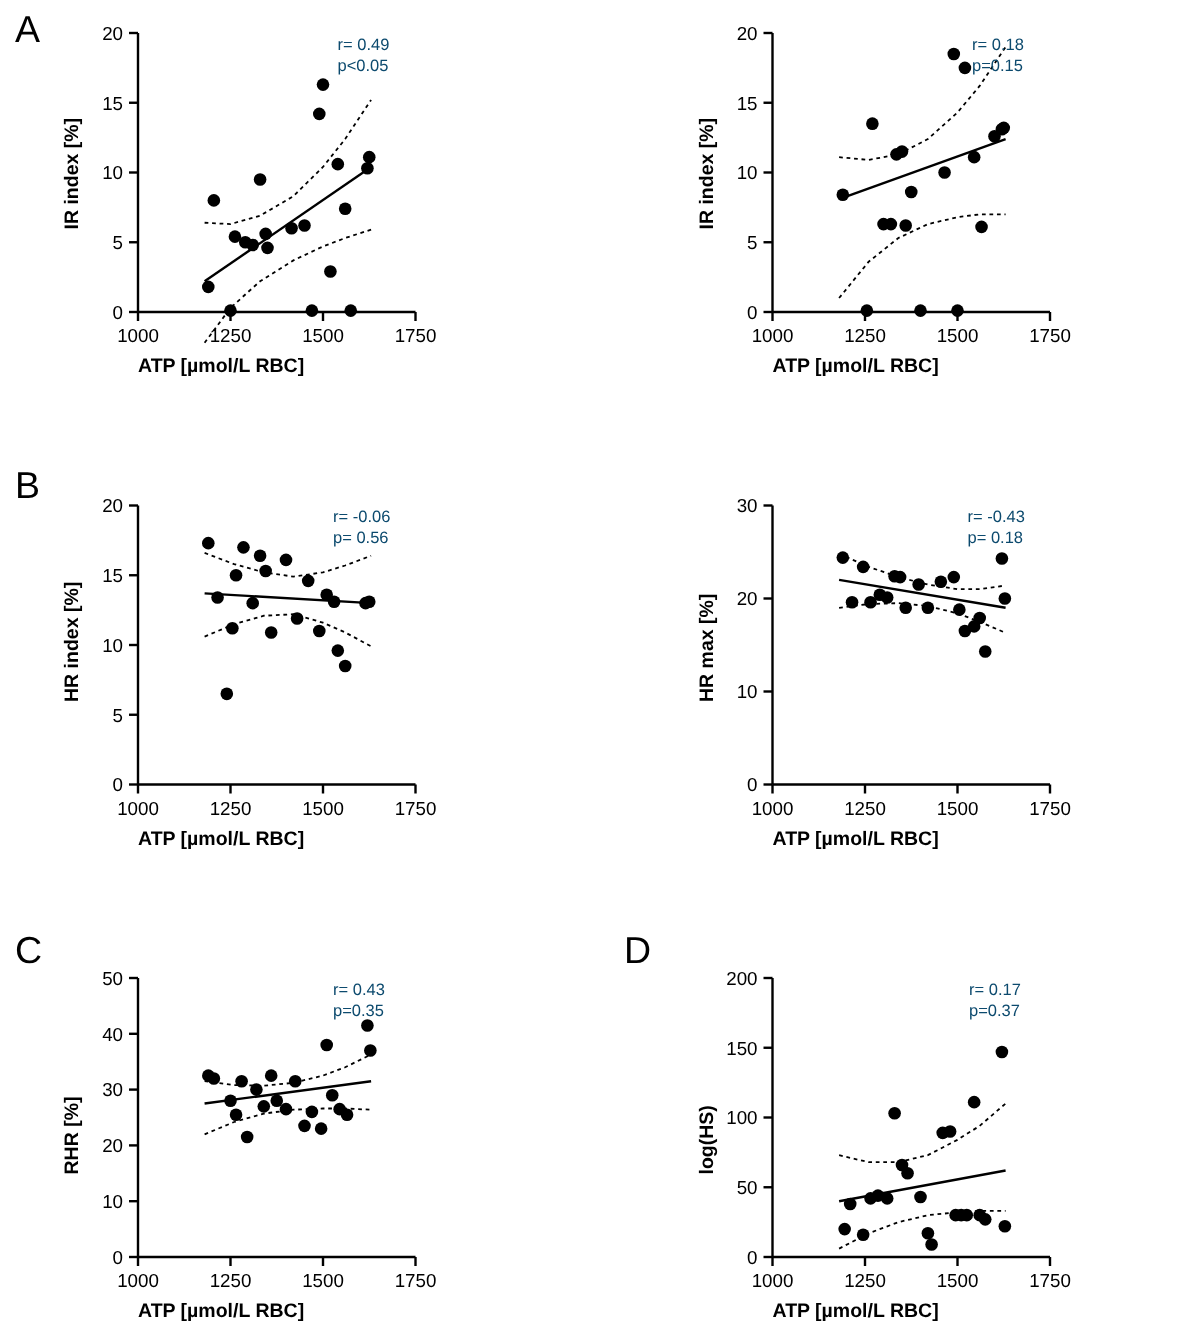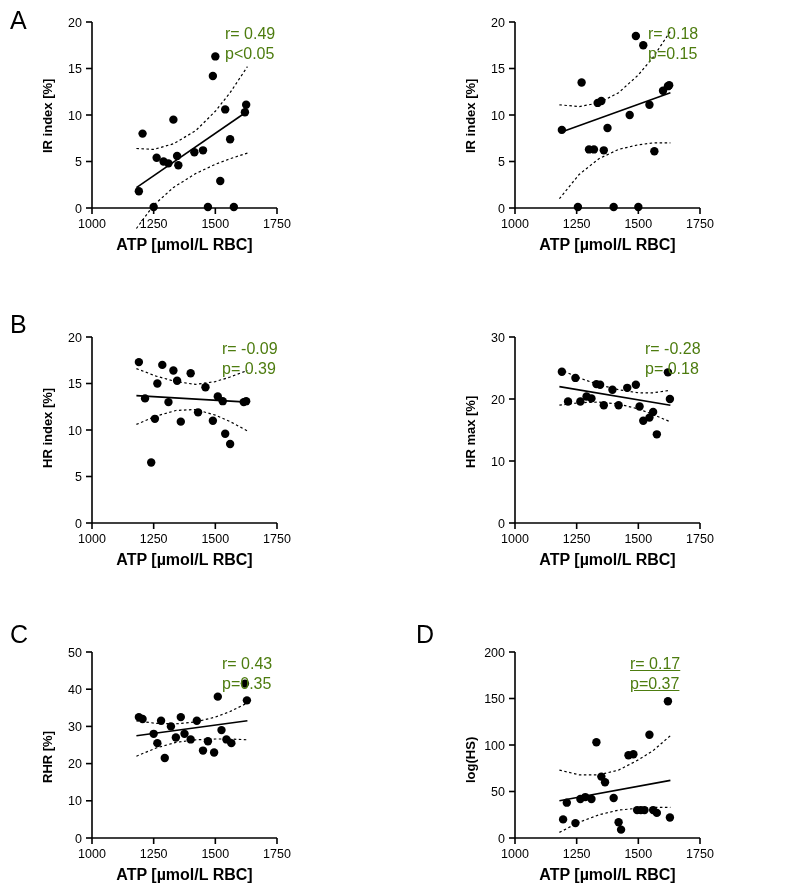--- a/index.html
+++ b/index.html
@@ -18,41 +18,40 @@
   .panel-letter {
     position: absolute;
     font-size: 25px;
     font-weight: normal;
     font-family: "Liberation Sans", sans-serif;
     color: #000;
     line-height: 1;
   }
   .stats {
     position: absolute;
-    font-size: 16px;
+    font-size: 11px;
     font-family: "Liberation Sans", sans-serif;
     line-height: 1.25;
     white-space: pre;
-    color: #4d7c0f;
+    color: #0c4a6e;
   }
   .ylabel {
     position: absolute;
     font-size: 13px;
     font-weight: bold;
     transform-origin: 0 0;
     transform: rotate(-90deg);
     white-space: nowrap;
     font-family: "Liberation Sans", sans-serif;
   }
   .xlabel {
     position: absolute;
-    font-size: 16px;
+    font-size: 13px;
     font-weight: bold;
     white-space: nowrap;
-    text-align: center;
     font-family: "Liberation Sans", sans-serif;
   }
   svg { display: block; overflow: visible; }
   .tick-text {
     font-size: 12.5px;
     font-family: "Liberation Sans", sans-serif;
     fill: #000;
   }
 </style>
 </head>
@@ -256,21 +255,21 @@
       <circle cx="170.86666666666667" cy="89.69999999999999" r="4.2" fill="#000"></circle>
       <circle cx="175.8" cy="65.51999999999998" r="4.2" fill="#000"></circle>
       <circle cx="180.73333333333332" cy="70.17000000000002" r="4.2" fill="#000"></circle>
       <circle cx="183.2" cy="102.72000000000003" r="4.2" fill="#000"></circle>
       <circle cx="188.13333333333333" cy="112.94999999999999" r="4.2" fill="#000"></circle>
       <circle cx="201.7" cy="71.10000000000002" r="4.2" fill="#000"></circle>
       <circle cx="204.16666666666669" cy="70.17000000000002" r="4.2" fill="#000"></circle>
     </svg>
     <div class="ylabel" style="left: 40px; top: 468px;">HR index [%]</div>
     <div class="xlabel" style="left: 92px; width: 185px; top: 551px;">ATP [µmol/L RBC]</div>
-    <div class="stats" style="left: 222px; top: 339px;"><div>r= -0.09</div><div>p= 0.39</div></div>
+    <div class="stats" style="left: 222px; top: 339px;"><div>r= -0.06</div><div>p= 0.56</div></div>
     <svg width="265" height="246" style="position:absolute;left:465px;top:331px;">
       <g>
         <line x1="50" y1="192" x2="235" y2="192" stroke="#000" stroke-width="1.6"></line>
         <line x1="50" y1="192" x2="50" y2="6" stroke="#000" stroke-width="1.6"></line>
       </g>
       <g>
         <line x1="50" y1="192" x2="50" y2="198" stroke="#000" stroke-width="1.6"></line>
         <text x="50" y="212" text-anchor="middle" class="tick-text">1000</text>
       </g>
       <g>
@@ -320,21 +319,21 @@
       <circle cx="174.5666666666666" cy="75.44" r="4.2" fill="#000"></circle>
       <circle cx="178.26666666666665" cy="89.69999999999999" r="4.2" fill="#000"></circle>
       <circle cx="184.4333333333334" cy="86.60000000000002" r="4.2" fill="#000"></circle>
       <circle cx="188.13333333333333" cy="81.02000000000004" r="4.2" fill="#000"></circle>
       <circle cx="191.83333333333337" cy="103.34000000000003" r="4.2" fill="#000"></circle>
       <circle cx="202.9333333333334" cy="41.34000000000003" r="4.2" fill="#000"></circle>
       <circle cx="204.90666666666664" cy="68" r="4.2" fill="#000"></circle>
     </svg>
     <div class="ylabel" style="left: 463px; top: 468px;">HR max [%]</div>
     <div class="xlabel" style="left: 515px; width: 185px; top: 551px;">ATP [µmol/L RBC]</div>
-    <div class="stats" style="left: 645px; top: 339px;"><div>r= -0.28</div><div>p= 0.18</div></div>
+    <div class="stats" style="left: 645px; top: 339px;"><div>r= -0.43</div><div>p= 0.18</div></div>
     <div class="panel-letter" style="left: 10px; top: 622px;">C</div>
     <svg width="265" height="246" style="position:absolute;left:42px;top:646px;">
       <g>
         <line x1="50" y1="192" x2="235" y2="192" stroke="#000" stroke-width="1.6"></line>
         <line x1="50" y1="192" x2="50" y2="6" stroke="#000" stroke-width="1.6"></line>
       </g>
       <g>
         <line x1="50" y1="192" x2="50" y2="198" stroke="#000" stroke-width="1.6"></line>
         <text x="50" y="212" text-anchor="middle" class="tick-text">1000</text>
       </g>
@@ -465,14 +464,14 @@
       <circle cx="175.79999999999995" cy="164.10000000000002" r="4.2" fill="#000"></circle>
       <circle cx="179.5" cy="164.10000000000002" r="4.2" fill="#000"></circle>
       <circle cx="184.4333333333334" cy="88.76999999999998" r="4.2" fill="#000"></circle>
       <circle cx="188.13333333333333" cy="164.10000000000002" r="4.2" fill="#000"></circle>
       <circle cx="191.83333333333337" cy="166.89" r="4.2" fill="#000"></circle>
       <circle cx="202.9333333333334" cy="55.289999999999964" r="4.2" fill="#000"></circle>
       <circle cx="204.90666666666664" cy="171.53999999999996" r="4.2" fill="#000"></circle>
     </svg>
     <div class="ylabel" style="left: 463px; top: 783px;">log(HS)</div>
     <div class="xlabel" style="left: 515px; width: 185px; top: 866px;">ATP [µmol/L RBC]</div>
-    <div class="stats" style="left: 630px; top: 654px; text-decoration: underline;"><div>r= 0.17</div><div>p=0.37</div></div>
+    <div class="stats" style="left: 646px; top: 654px;"><div>r= 0.17</div><div>p=0.37</div></div>
   </div>
 
 </body></html>

